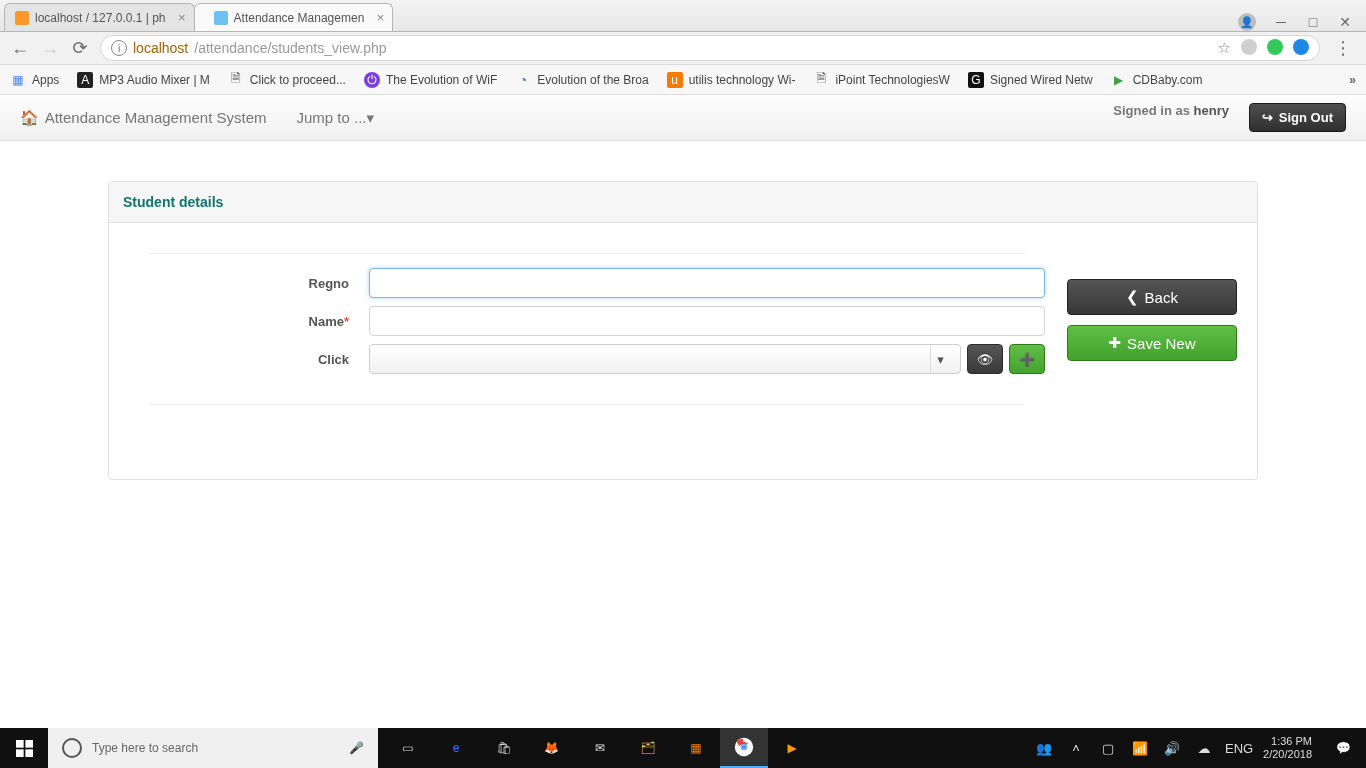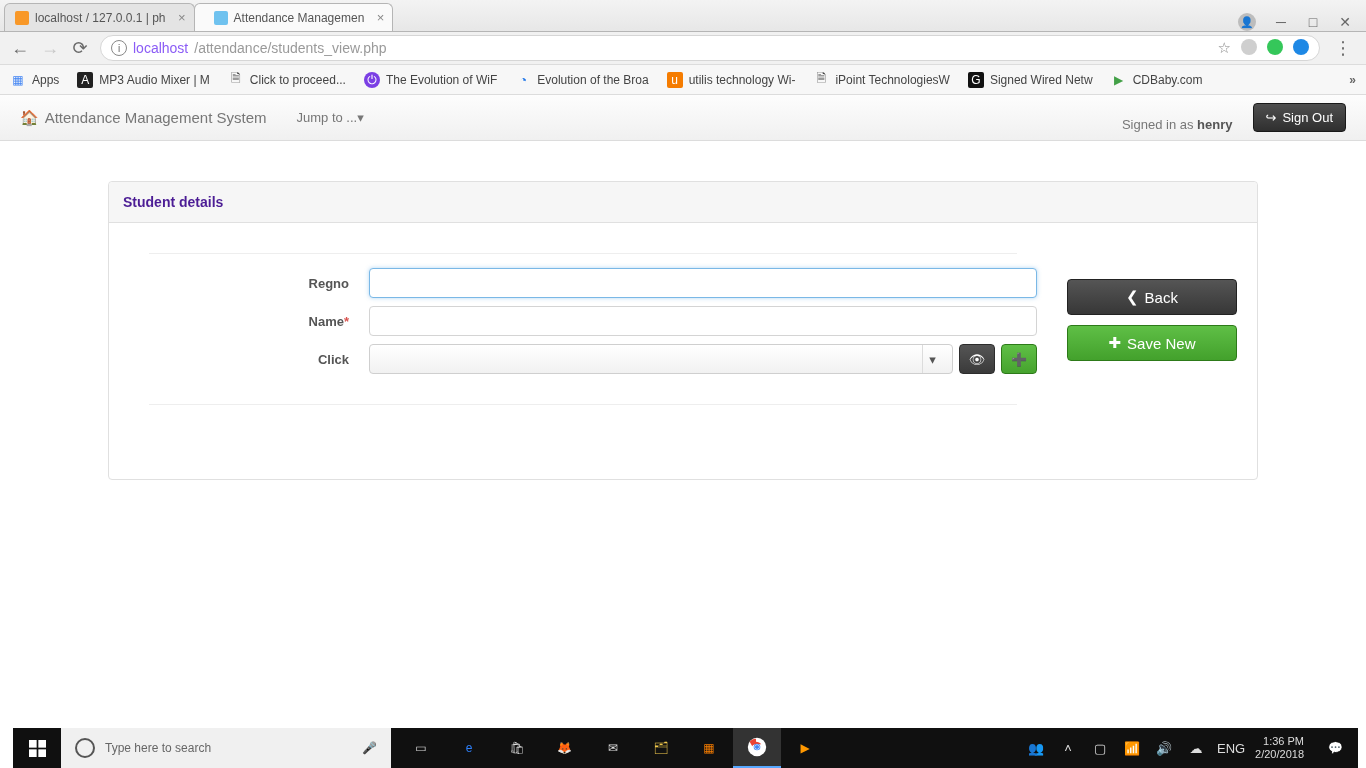--- a/index.html
+++ b/index.html
@@ -13,71 +13,71 @@
   .tab .close { position:absolute; right:8px; top:6px; font-size:13px; color:#888; cursor:pointer;}
   .window-controls { margin-left:auto; display:flex; align-items:center; gap:18px; padding-right:14px; color:#666; font-size:14px;}
   .window-controls .avatar-circle { width:18px; height:18px; border-radius:50%; background:#bdbdbd; display:flex; align-items:center; justify-content:center; color:#fff; font-size:11px;}
   .win-btn { width:14px; text-align:center; cursor:pointer;}
 
   .chrome-toolbar { height:33px; background:#f1f1f1; border-bottom:1px solid #dcdcdc; display:flex; align-items:center; padding:0 10px; gap:10px;}
   .nav-btn { color:#6b6b6b; font-size:18px; cursor:pointer; width:20px; text-align:center;}
   .nav-btn.disabled { color:#c7c7c7; cursor:default;}
   .addr-bar { flex:1; display:flex; align-items:center; height:26px; border:1px solid #d6d6d6; border-radius:15px; background:#fff; padding:0 10px; color:#555; font-size:14px; gap:6px;}
   .addr-bar .info-ic { width:16px;height:16px;border:1px solid #888;border-radius:50%;display:flex;align-items:center;justify-content:center;font-size:10px;color:#666;}
-  .addr-bar .url-host { color:#8b5cf6;}
+  .addr-bar .url-host { color:#a16207;}
   .addr-bar .url-path { color:#9a9a9a;}
   .addr-icons { margin-left:auto; display:flex; gap:10px; color:#999; font-size:15px;}
   .addr-icons .star{color:#888;}
   .ext-ic { width:16px; height:16px; border-radius:50%; display:inline-block;}
   .kebab { font-size:18px; color:#686868; padding:0 4px; cursor:pointer;}
 
   .bookmarks { height:30px; background:#f7f7f7; border-bottom:1px solid #dcdcdc; display:flex; align-items:center; padding:0 10px; gap:18px; font-size:12px; color:#444;}
   .bm { display:flex; align-items:center; gap:6px; max-width:160px; white-space:nowrap; overflow:hidden; text-overflow:ellipsis; cursor:pointer;}
   .bm .fav { width:16px;height:16px;display:inline-flex;align-items:center;justify-content:center;font-size:12px;}
   .bm-overflow { margin-left:auto; font-weight:bold; color:#666; cursor:pointer;}
 
   
   .page-navbar { height:46px; background:linear-gradient(#fdfdfd,#f0f0f0); border-bottom:1px solid #dcdcdc; display:flex; align-items:center; padding:0 20px; gap:30px; color:#777;}
   .brand { display:flex; align-items:center; gap:6px; color:#777; font-size:15px;}
   .brand .home-ic { font-size:15px; color:#777;}
-  .jump { display:flex; align-items:flex-end; font-size:13px; color:#777; cursor:pointer;}
-  .nav-right { margin-left:auto; display:flex; align-items:flex-end; gap:20px; font-size:13px; color:#777;}
+  .jump { display:flex; align-items:flex-start; font-size:15px; color:#777; cursor:pointer;}
+  .nav-right { margin-left:auto; display:flex; align-items:flex-start; gap:20px; font-size:13px; color:#777;font-weight:bold;}
   .nav-right b { color:#555;}
   .signout { background:linear-gradient(#4f4f4f,#2f2f2f); color:#fff; padding:6px 12px; border-radius:4px; border:1px solid #1a1a1a; display:flex; align-items:center; gap:6px; cursor:pointer; font-size:13px;}
 
   
   .container { max-width:1190px; margin:0 auto; padding:40px 20px 0;}
   .page-title { display:flex; align-items:center; gap:12px; font-size:30px; font-weight:400; color:#555; padding-bottom:16px; border-bottom:1px solid #e8e8e8; margin-bottom:12px;}
   .people-ic { width:28px;height:24px; position:relative;}
   .people-ic svg{display:block;}
 
   .panel { border:1px solid #e0e0e0; border-radius:4px; background:#fff;}
-  .panel-heading { background:#f6f6f6; border-bottom:1px solid #e0e0e0; padding:12px 14px; font-weight:bold; color:#4c1d95; font-size:14px; border-top-left-radius:4px; border-top-right-radius:4px;}
-  .panel-body { padding:30px 20px 60px; display:flex; gap:30px;}
+  .panel-heading { background:#f6f6f6; border-bottom:1px solid #e0e0e0; padding:12px 14px; font-weight:bold; color:#0f766e; font-size:14px; border-top-left-radius:4px; border-top-right-radius:4px;}
+  .panel-body { padding:30px 20px 60px; display:flex; gap:22px;}
   .form-area { flex:1;}
   .form-row { display:flex; align-items:center; margin-bottom:8px;}
   .form-row label { width:240px; text-align:right; padding-right:20px; font-weight:bold; color:#555; font-size:13px;}
   .req { color:#d9534f;}
   .form-row .ctrl { flex:1; max-width:700px; display:flex; gap:6px;}
   .form-control { width:100%; height:30px; border:1px solid #d4d4d4; border-radius:4px; padding:0 8px; font-size:13px; color:#555;}
   .form-control.focus { border-color:#7ab8e6; box-shadow:0 0 4px rgba(102,175,233,.5);}
   .dd-wrap { flex:1; position:relative;}
   .dd-button { width:100%; height:30px; border:1px solid #cfcfcf; border-radius:4px; background:linear-gradient(#fff,#f1f1f1); display:flex; align-items:center; padding:0 10px; color:#555; cursor:pointer;}
   .dd-button .caret-box { margin-left:auto; width:20px; display:flex; align-items:center; justify-content:center; border-left:1px solid #dcdcdc; height:100%;}
   .mini-btn { width:36px; height:30px; border-radius:4px; display:flex; align-items:center; justify-content:center; color:#fff; cursor:pointer;}
   .mini-btn.dark { background:linear-gradient(#555,#3a3a3a); border:1px solid #2c2c2c;}
   .mini-btn.green { background:linear-gradient(#5fbf46,#46a32e); border:1px solid #2d7a19;}
 
   .side-actions { width:170px; display:flex; flex-direction:column; gap:10px; padding-top:26px;}
   .btn { height:36px; border-radius:4px; display:flex; align-items:center; justify-content:center; gap:6px; font-size:15px; color:#fff; cursor:pointer;}
   .btn.dark { background:linear-gradient(#555,#373737); border:1px solid #222;}
   .btn.green { background:linear-gradient(#5fbf46,#43a12c); border:1px solid #2d7a19;}
 
   
-  .taskbar { position:absolute; left:0; right:8px; bottom:0; height:40px; background:#101010; display:flex; align-items:center; color:#ddd; font-size:12px;margin-left:13px;}
+  .taskbar { position:absolute; left:0; right:0; bottom:0; height:40px; background:#101010; display:flex; align-items:center; color:#ddd; font-size:12px;}
   .tb-left { display:flex; align-items:center; height:100%;}
   .tb-start { width:48px; height:100%; display:flex; align-items:center; justify-content:center; cursor:pointer;}
   .tb-search { flex:0 0 330px; height:100%; background:#f0f0f0; display:flex; align-items:center; padding:0 14px; color:#666; cursor:text; gap:10px;}
   .tb-search .o-ic { width:20px;height:20px;border:2px solid #555;border-radius:50%;}
   .tb-search .mic { margin-left:auto; color:#666;}
   .tb-apps { display:flex; align-items:center; height:100%; padding-left:6px;}
   .tb-apps .tb-ic { width:48px; height:100%; display:flex; align-items:center; justify-content:center; cursor:pointer;}
   .tb-apps .tb-ic.active { background:#333; border-bottom:2px solid #57a8ff;}
   .tb-right { margin-left:auto; display:flex; align-items:center; gap:10px; padding-right:6px; height:100%;}
   .tb-right .sys-ic { width:22px; text-align:center; color:#ddd; cursor:pointer; font-size:13px;}

